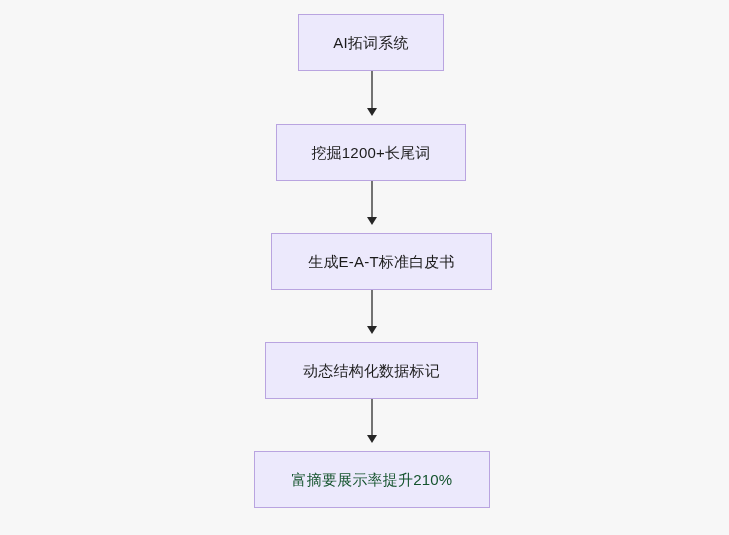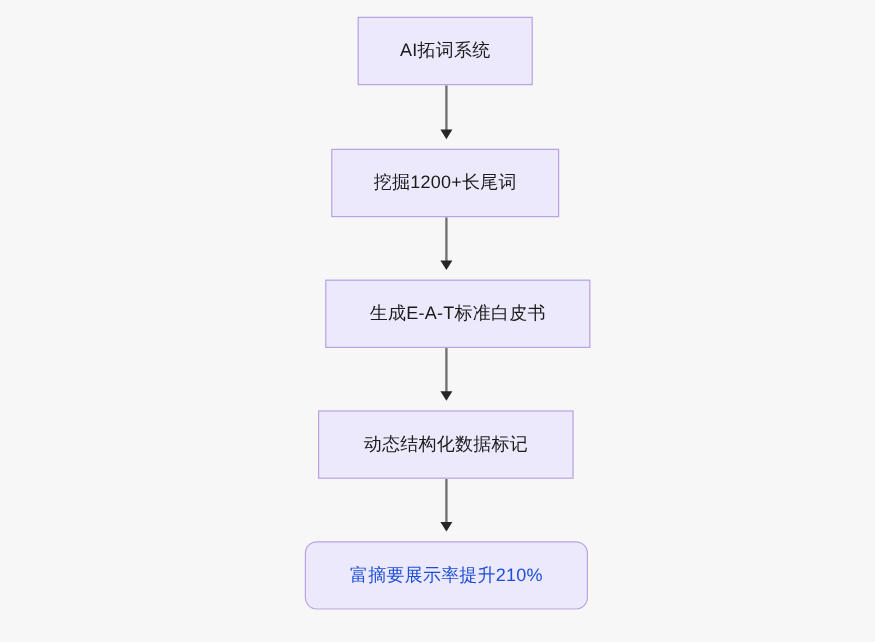--- a/index.html
+++ b/index.html
@@ -82,16 +82,16 @@
     </div>
     <div class="node" style="left: 276px; top: 124px; width: 190px; height: 57px; background: rgb(236, 233, 252); border-color: rgb(185, 164, 224); color: rgb(27, 27, 27); align-items: center;">
       <span class="node-label">挖掘1200+长尾词</span>
     </div>
     <div class="node" style="left: 261px; top: 233px; width: 221px; height: 57px; background: rgb(236, 233, 252); border-color: rgb(185, 164, 224); color: rgb(27, 27, 27); margin-left: 10px;">
       <span class="node-label">生成E-A-T标准白皮书</span>
     </div>
     <div class="node" style="left: 265px; top: 342px; width: 213px; height: 57px; background: rgb(236, 233, 252); border-color: rgb(185, 164, 224); color: rgb(27, 27, 27);">
       <span class="node-label">动态结构化数据标记</span>
     </div>
-    <div class="node" style="left: 254px; top: 451px; width: 236px; height: 57px; background: rgb(236, 233, 252); border-color: rgb(185, 164, 224); color: #1d4ed8; border-radius: 10px;">
+    <div class="node" style="left: 254px; top: 451px; width: 236px; height: 57px; background: rgb(236, 233, 252); border-color: rgb(185, 164, 224); color: #14532d;">
       <span class="node-label">富摘要展示率提升210%</span>
     </div>
   </div>
 
 </body></html>

